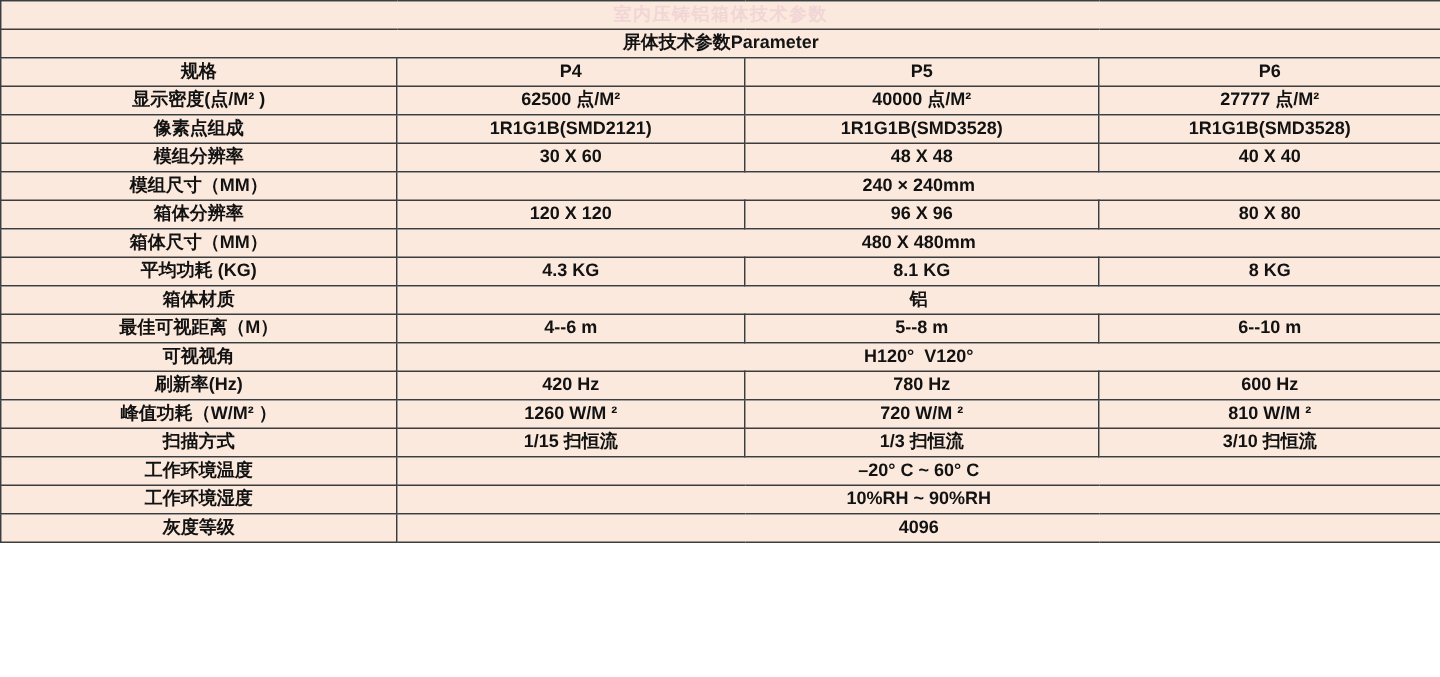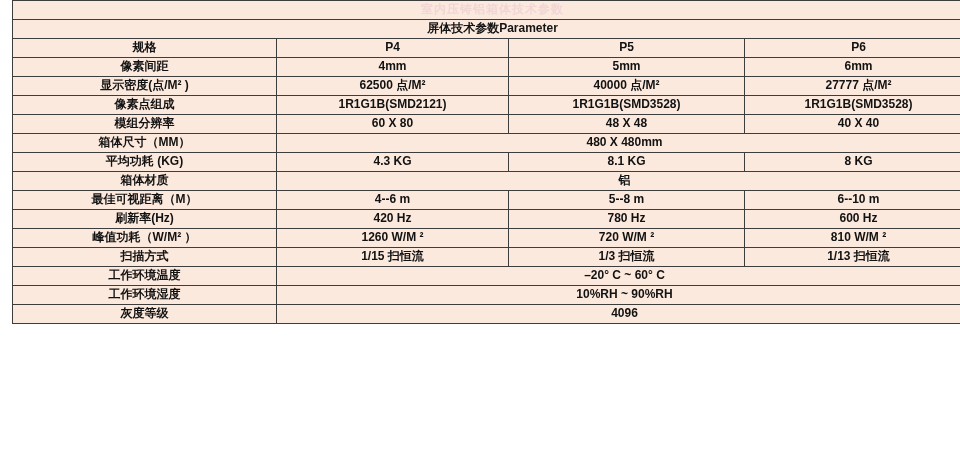--- a/index.html
+++ b/index.html
@@ -7,21 +7,20 @@
     padding: 0;
     background: #ffffff;
     width: 960px;
   }
   .spec-wrap {
     width: 960px;
     height: 368px;
     box-sizing: border-box;
     font-family: "Liberation Sans", "DejaVu Sans", sans-serif;
     color: #121212;
-    padding-left: 12px;
   }
   table.spec {
     width: 960px;
     border-collapse: collapse;
     table-layout: fixed;
   }
   table.spec td {
     border: 1px solid #3d3d3d;
     background: #fce9dd;
     text-align: center;
@@ -68,42 +67,46 @@
       </tr>
       <tr>
         <td>规格</td>
         <td>P4</td>
         <td>P5</td>
         <td>P6</td>
       </tr>
     </tbody>
     <tbody>
         <tr>
-          <td>像素间距</td>
-          <td>4mm</td>
-          <td>5mm</td>
-          <td>6mm</td>
-        </tr>
-        <tr>
           <td>显示密度(点/M² )</td>
           <td>62500 点/M²</td>
           <td>40000 点/M²</td>
           <td>27777 点/M²</td>
         </tr>
         <tr>
           <td>像素点组成</td>
           <td>1R1G1B(SMD2121)</td>
           <td>1R1G1B(SMD3528)</td>
           <td>1R1G1B(SMD3528)</td>
         </tr>
         <tr>
           <td>模组分辨率</td>
-          <td>60 X 80</td>
+          <td>30 X 60</td>
           <td>48 X 48</td>
           <td>40 X 40</td>
+        </tr>
+        <tr>
+          <td>模组尺寸（MM）</td>
+          <td colspan="3">240 × 240mm</td>
+        </tr>
+        <tr>
+          <td>箱体分辨率</td>
+          <td>120 X 120</td>
+          <td>96 X 96</td>
+          <td>80 X 80</td>
         </tr>
         <tr>
           <td>箱体尺寸（MM）</td>
           <td colspan="3">480 X 480mm</td>
         </tr>
         <tr>
           <td>平均功耗 (KG)</td>
           <td>4.3 KG</td>
           <td>8.1 KG</td>
           <td>8 KG</td>
@@ -112,36 +115,40 @@
           <td>箱体材质</td>
           <td colspan="3">铝</td>
         </tr>
         <tr>
           <td>最佳可视距离（M）</td>
           <td>4--6 m</td>
           <td>5--8 m</td>
           <td>6--10 m</td>
         </tr>
         <tr>
+          <td>可视视角</td>
+          <td colspan="3">H120°  V120°</td>
+        </tr>
+        <tr>
           <td>刷新率(Hz)</td>
           <td>420 Hz</td>
           <td>780 Hz</td>
           <td>600 Hz</td>
         </tr>
         <tr>
           <td>峰值功耗（W/M² ）</td>
           <td>1260 W/M ²</td>
           <td>720 W/M ²</td>
           <td>810 W/M ²</td>
         </tr>
         <tr>
           <td>扫描方式</td>
           <td>1/15 扫恒流</td>
           <td>1/3 扫恒流</td>
-          <td>1/13 扫恒流</td>
+          <td>3/10 扫恒流</td>
         </tr>
         <tr>
           <td>工作环境温度</td>
           <td colspan="3">–20° C ~ 60° C</td>
         </tr>
         <tr>
           <td>工作环境湿度</td>
           <td colspan="3">10%RH ~ 90%RH</td>
         </tr>
         <tr>

